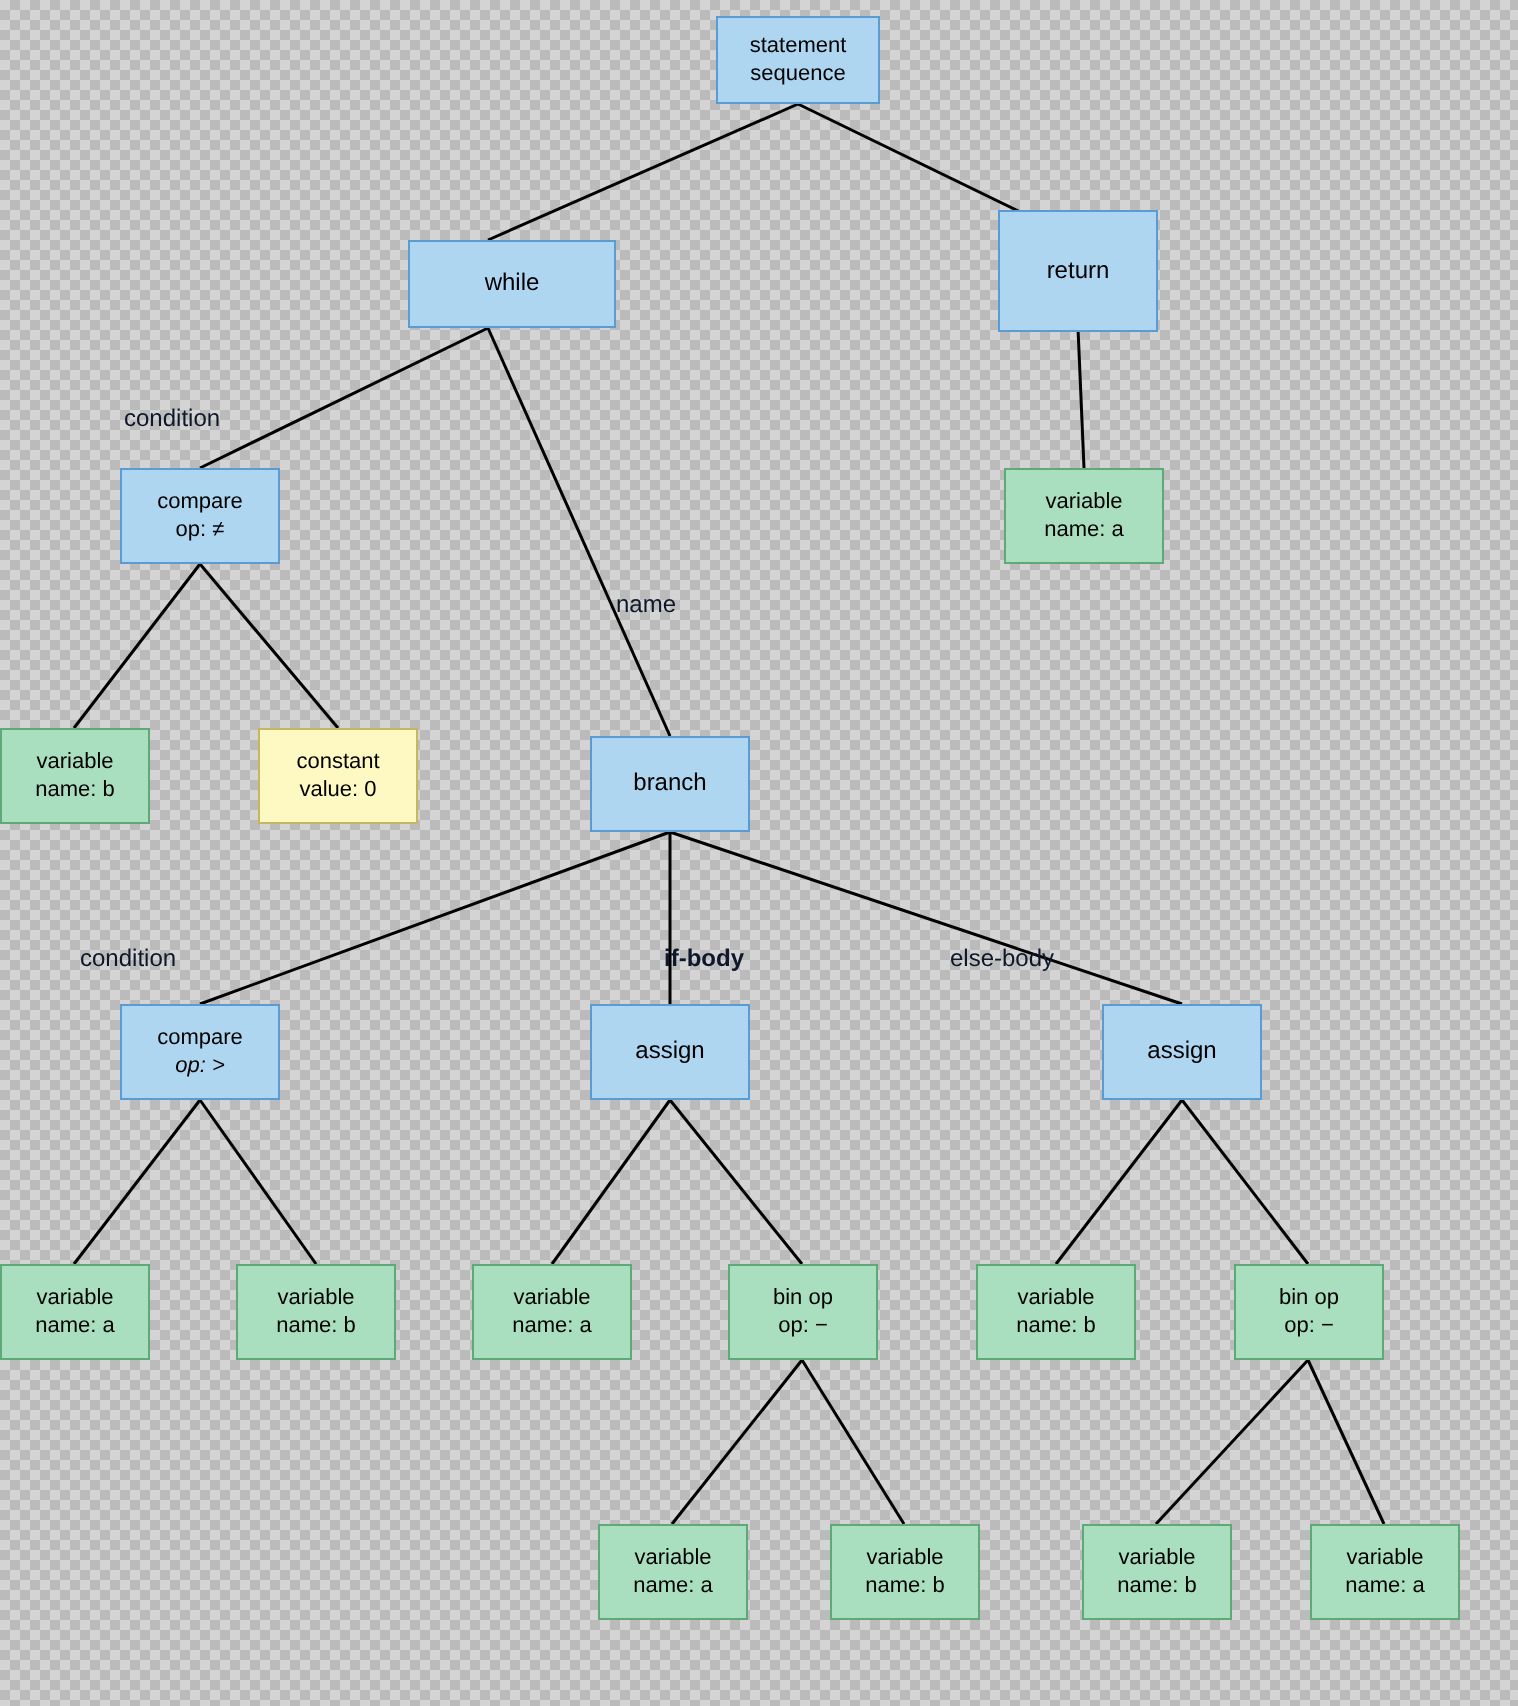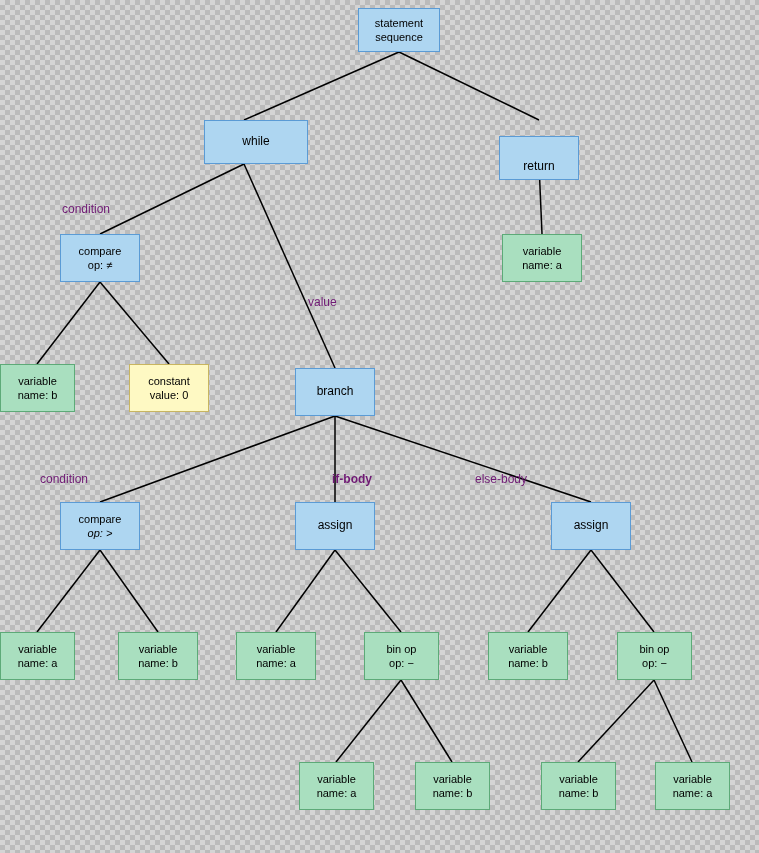--- a/index.html
+++ b/index.html
@@ -40,21 +40,21 @@
       border-color: #5daa78;
     }
     .node-yellow {
       background: #fef9c3;
       border-color: #c8b560;
     }
 
     .label {
       position: absolute;
       font-size: 12px;
-      color: #701a75;
+      color: #0f172a;
     }
 
     svg.lines {
       position: absolute;
       top: 0; left: 0;
       width: 759px;
       height: 853px;
       pointer-events: none;
     }
     svg.lines line {
@@ -110,21 +110,21 @@
 
 <div class="node node-blue" style="left:358px;top:8px;width:82px;height:44px;align-items:center;">
   <span style="white-space:pre-line;font-size:11px;">statement
 sequence</span>
 </div>
 
 <div class="node node-blue" style="left:204px;top:120px;width:104px;height:44px;">
   <span>while</span>
 </div>
 
-<div class="node node-blue" style="left:499px;top:136px;width:80px;height:44px;align-items:flex-end;">
+<div class="node node-blue" style="left:499px;top:105px;width:80px;height:61px;">
   <span>return</span>
 </div>
 
 <div class="node node-blue" style="left:60px;top:234px;width:80px;height:48px;">
   <span style="white-space:pre-line;font-size:11px;">compare
 op: ≠</span>
 </div>
 
 <div class="node node-green" style="left:502px;top:234px;width:80px;height:48px;">
   <span style="white-space:pre-line;font-size:11px;">variable
@@ -142,21 +142,21 @@
 
 <div class="node node-yellow" style="left:129px;top:364px;width:80px;height:48px;text-align:center;">
   <span style="white-space:pre-line;font-size:11px;">constant
 value: 0</span>
 </div>
 
 <div class="label" style="left:62px;top:202px;">
   <span>condition</span>
 </div>
 <div class="label" style="left:308px;top:295px;">
-  <span>value</span>
+  <span>name</span>
 </div>
 
 <div class="node node-blue" style="left:60px;top:502px;width:80px;height:48px;">
   <span style="white-space:pre-line;font-size:11px;">compare
 <i>op: &gt;</i></span>
 </div>
 
 <div class="node node-blue" style="left:295px;top:502px;width:80px;height:48px;">
   <span>assign</span>
 </div>

